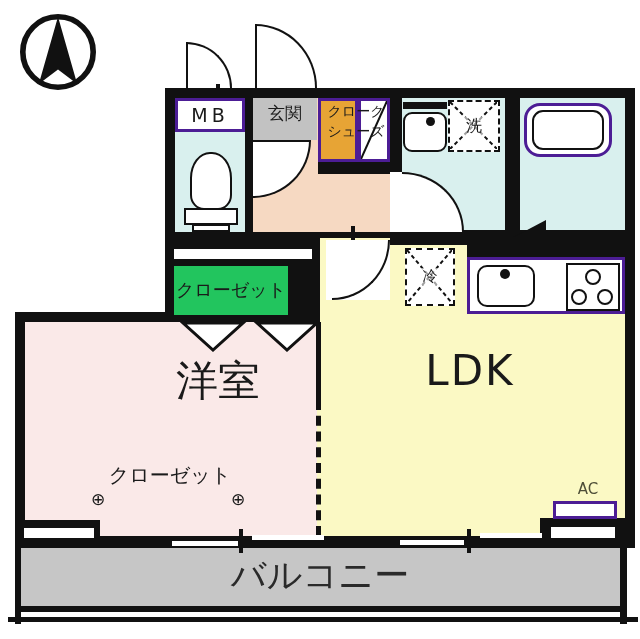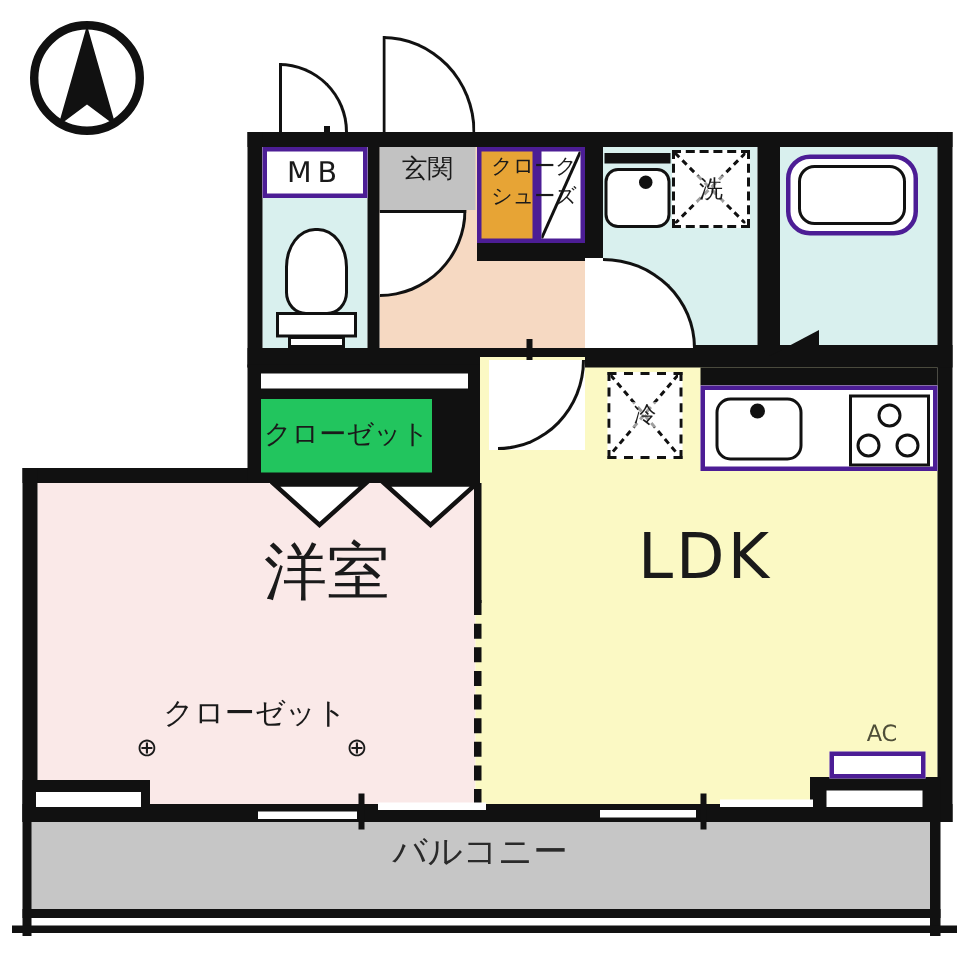--- a/index.html
+++ b/index.html
@@ -158,15 +158,15 @@
     <div style="font-size:42px;letter-spacing:2px;">LDK</div>
   </div>
 
   <div class="lbl" style="left:558px;top:481px;width:60px;font-size:15px;color:#4e4e38;">AC</div>
   <div class="box" style="left:553px;top:501px;width:64px;height:18px;"></div>
 
   <div class="wall" style="left:15px;top:548px;width:6px;height:76px;"></div>
   <div class="wall" style="left:620px;top:548px;width:7px;height:76px;"></div>
   <div class="wall" style="left:15px;top:606px;width:612px;height:6px;"></div>
   <div class="wall" style="left:8px;top:617px;width:630px;height:5px;"></div>
-  <div class="lbl" style="left:170px;top:556px;width:300px;font-size:23px;color:#2a2a2a;">バルコニー</div>
+  <div class="lbl" style="left:170px;top:556px;width:300px;font-size:35px;color:#2a2a2a;">バルコニー</div>
 
 </div>
 
 </body></html>

